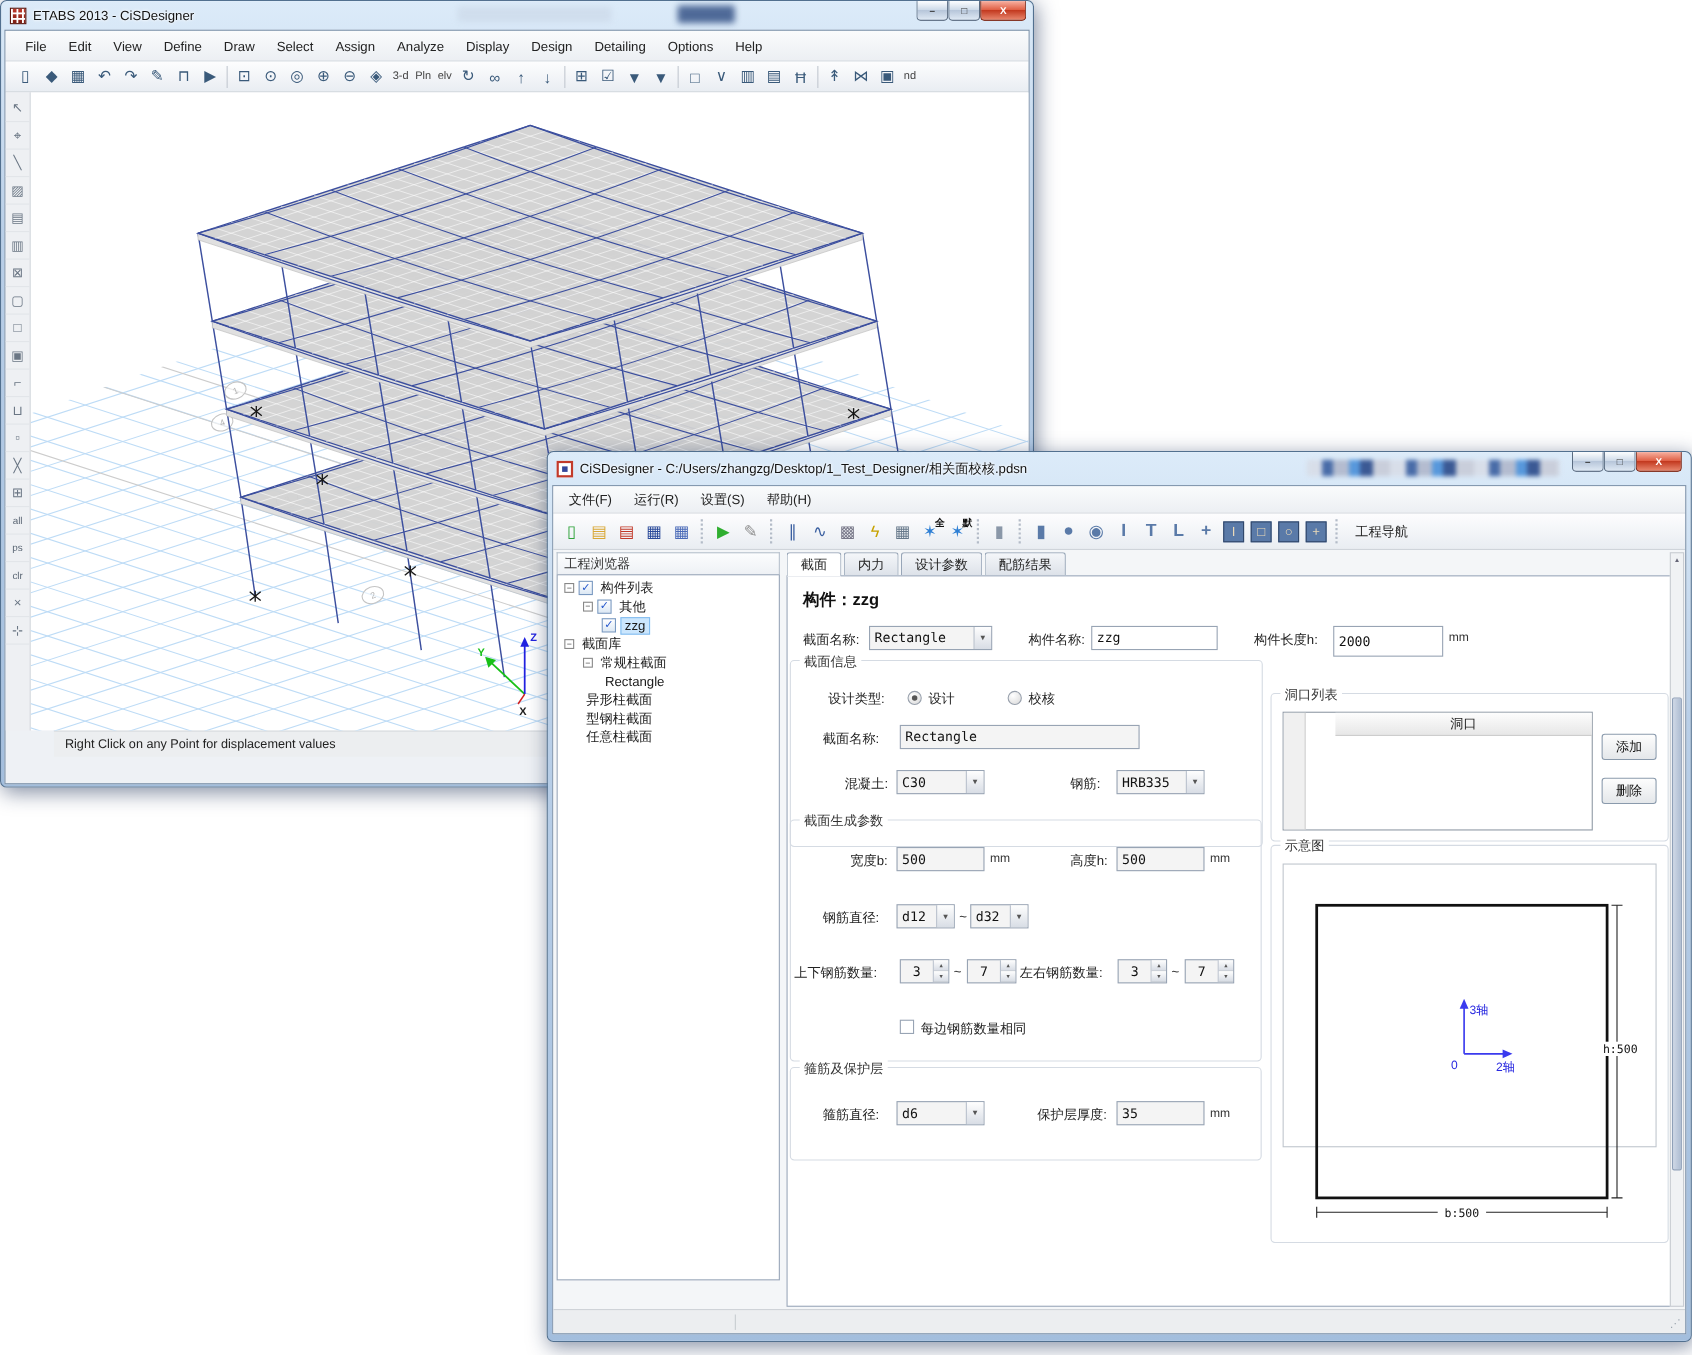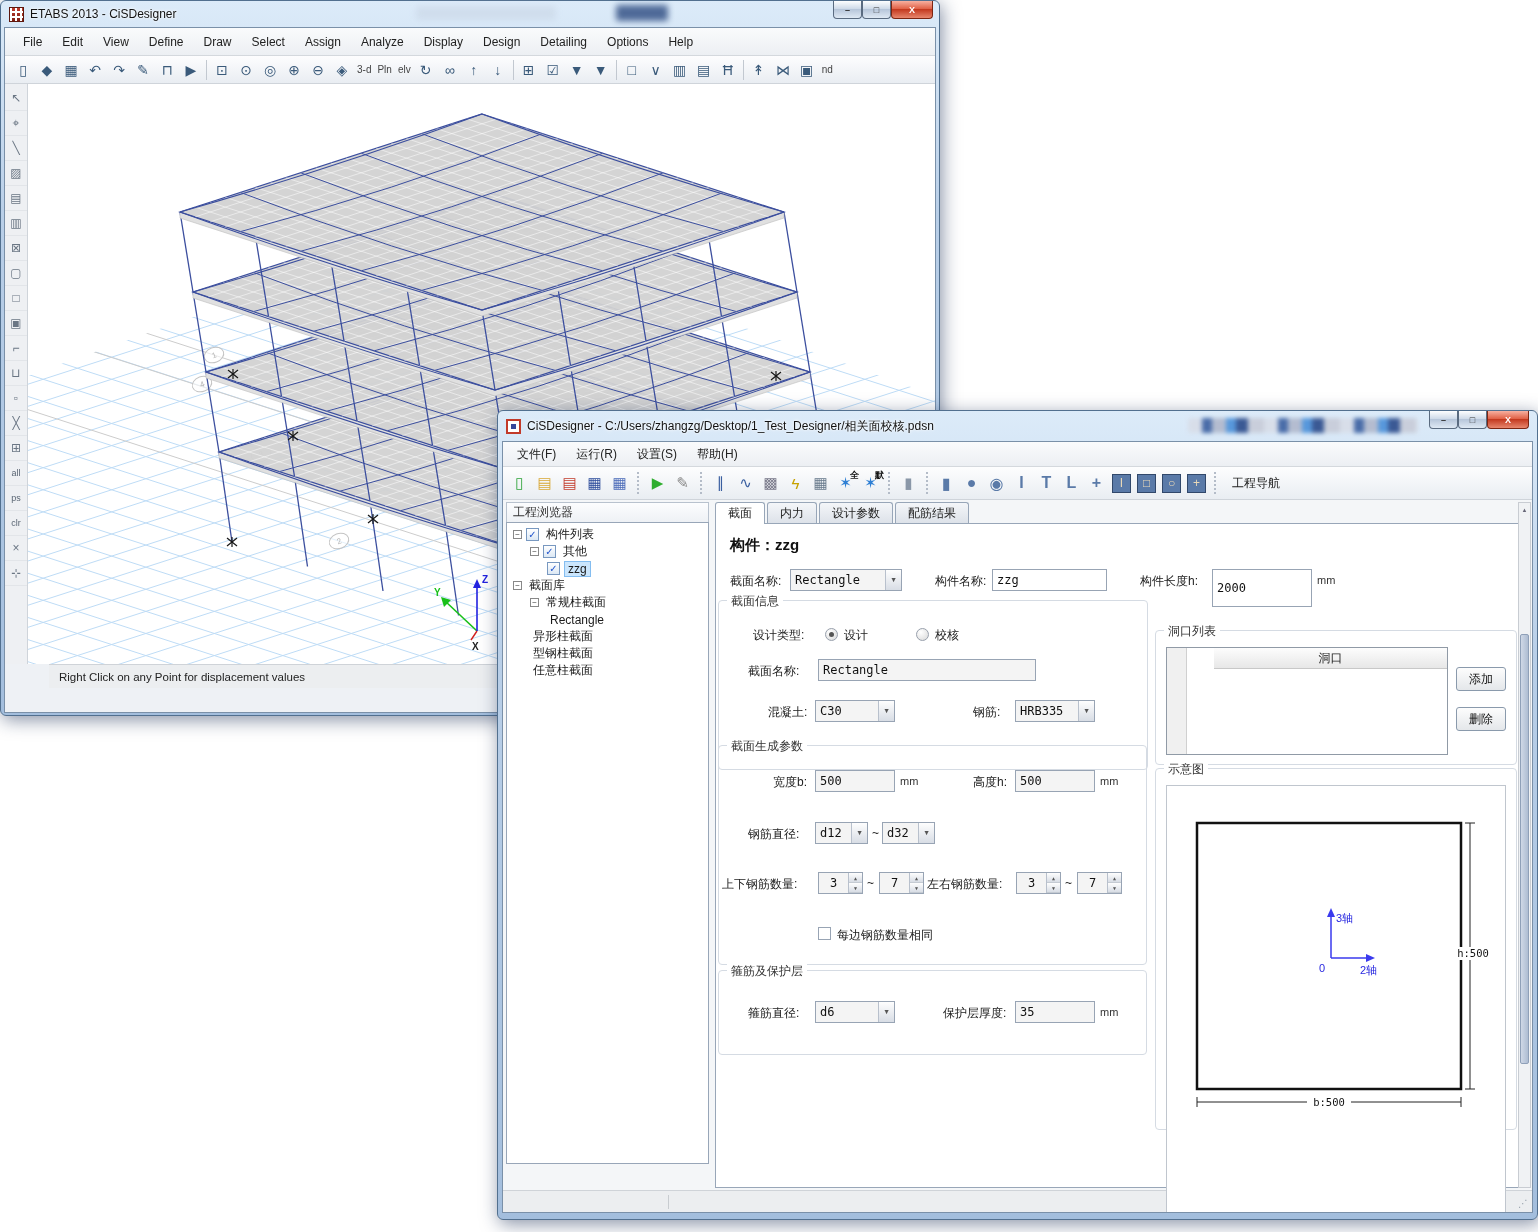--- a/index.html
+++ b/index.html
@@ -792,21 +792,21 @@
         <div class="heading">构件：zzg</div>
 
         <div class="flabel" style="left:14px;top:49px;">截面名称:</div>
         <div class="combo mono" style="left:74px;top:45px;width:112px;height:22px;">
           <span>Rectangle</span>
             <span class="arr">▼</span>
         </div>
         <div class="flabel" style="left:219px;top:49px;">构件名称:</div>
         <div class="tin white mono" style="left:276px;top:45px;width:115px;height:22px;">zzg</div>
         <div class="flabel" style="left:424px;top:49px;">构件长度h:</div>
-        <div class="tin white mono" style="left:496px;top:45px;width:100px;height:38px;">2000</div>
+        <div class="tin white mono" style="left:496px;top:45px;width:100px;height:28px;">2000</div>
         <div class="unit" style="left:601px;top:50px;">mm</div>
 
         <div class="grp" style="left:2px;top:76px;width:430px;height:170px;">
           <div class="gt">截面信息</div>
           <div class="flabel" style="left:34px;top:26px;">设计类型:</div>
           <div class="radio on" style="left:106px;top:27px;"></div>
           <div class="flabel" style="left:125px;top:26px;">设计</div>
           <div class="radio" style="left:197px;top:27px;"></div>
           <div class="flabel" style="left:216px;top:26px;">校核</div>
           <div class="flabel" style="left:29px;top:62px;">截面名称:</div>
@@ -899,21 +899,21 @@
             <div class="col">
                 <div class="hdr">洞口</div>
               </div>
           </div>
           <div class="btn" style="left:300px;top:36px;width:50px;height:24px;">添加</div>
           <div class="btn" style="left:300px;top:76px;width:50px;height:24px;">删除</div>
         </div>
 
         <div class="grp" style="left:439px;top:244px;width:362px;height:362px;">
           <div class="gt">示意图</div>
-          <div class="canvasbox" style="left:10px;top:16px;width:340px;height:434px;">
+          <div class="canvasbox" style="left:10px;top:16px;width:340px;height:258px;">
             <svg width="338" height="332">
               <rect x="30" y="37" width="264" height="266" fill="none" stroke="#111" stroke-width="2.5"></rect>
               <g stroke="#3a3aee" stroke-width="1.5" fill="#3a3aee">
                 <line x1="164" y1="172" x2="164" y2="128"></line>
                 <polygon points="164,122 160,131 168,131" stroke="none"></polygon>
                 <line x1="164" y1="172" x2="202" y2="172"></line>
                 <polygon points="208,172 199,168 199,176" stroke="none"></polygon>
               </g>
               <text x="169" y="136" font-size="11" fill="#2828e0">3轴</text>
               <text x="152" y="186" font-size="11" fill="#2828e0">0</text>

